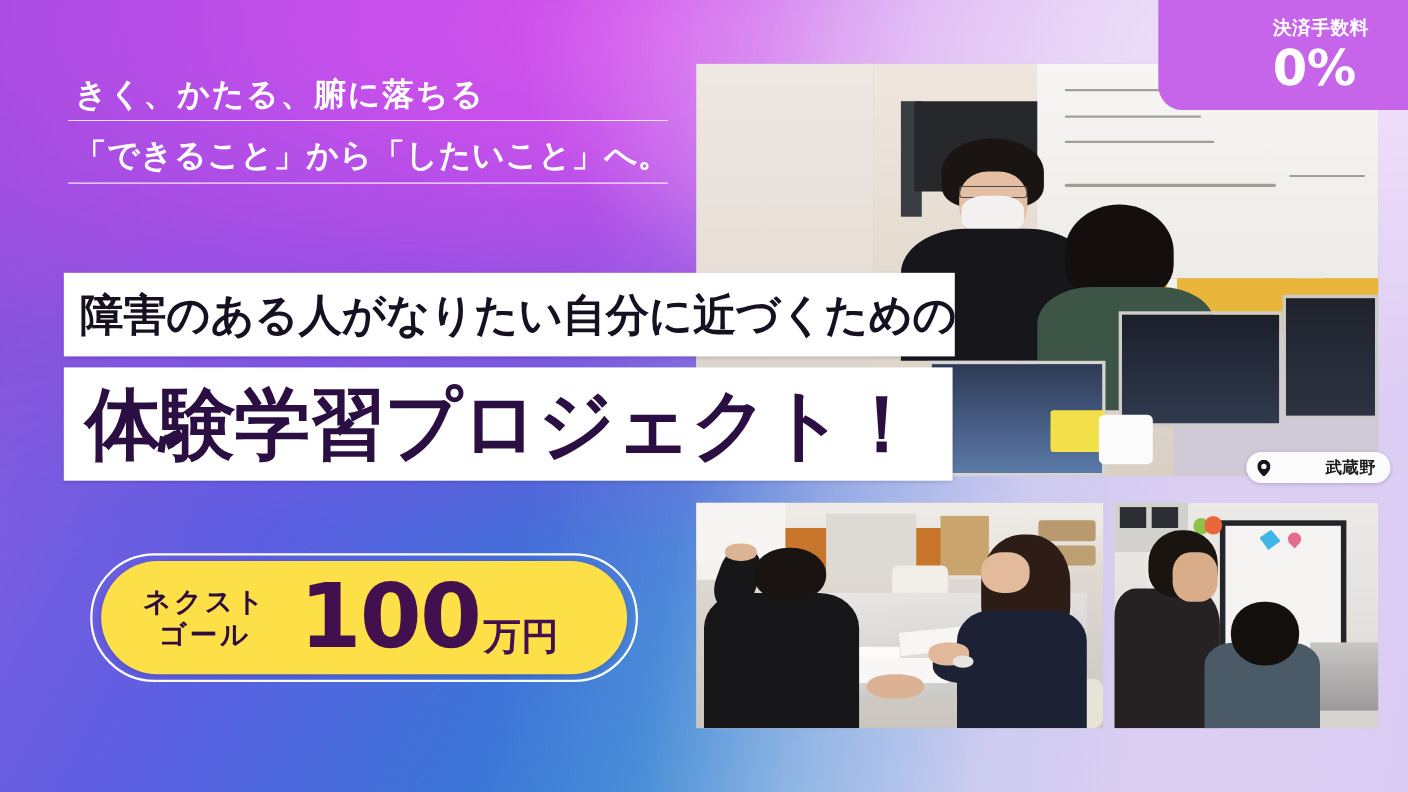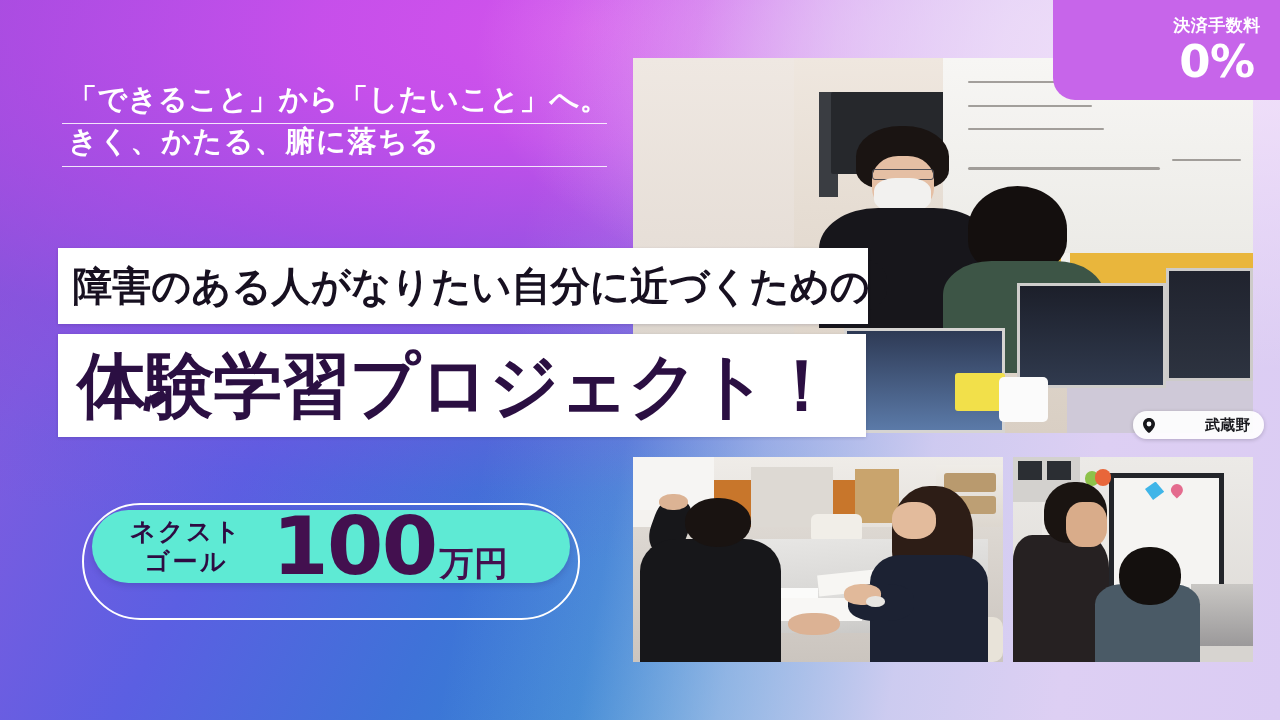--- a/index.html
+++ b/index.html
@@ -80,22 +80,22 @@
 
   
   .goal-outer{
     position:absolute;left:82px;top:503px;
     width:498px;height:117px;
     border:2.5px solid #ffffff;border-radius:60px;
     box-sizing:border-box;
   }
   .goal-pill{
     position:absolute;left:92px;top:510px;
-    width:478px;height:73px;
-    background:#5eead4;border-radius:54px;
+    width:478px;height:103px;
+    background:#fde047;border-radius:54px;
     display:flex;align-items:center;
     box-shadow:0 2px 7px rgba(25,10,70,0.18);
   }
   .goal-label{
     font-family:"DejaVu Sans",sans-serif;
     font-weight:700;color:#2e0b42;
     font-size:25px;line-height:1.18;
     letter-spacing:0.1em;
     margin-left:38px;white-space:nowrap;
     text-align:center;
@@ -287,21 +287,21 @@
   }
   .yb-logo .g-acc{
     position:absolute;left:30px;top:13px;width:11px;height:5px;
     background:#2bb7d4;border-radius:2px;
   }
   .yb-sub{
     font-family:"DejaVu Sans",sans-serif;
     font-weight:400;font-size:5.4px;color:#2a2a2e;
     letter-spacing:0.36em;margin-top:4px;
   }
-  .yb-right{position:absolute;left:104px;top:36px;width:120px;text-align:center;}
+  .yb-right{position:absolute;left:104px;top:36px;width:120px;}
   .yb-fee{
     font-family:"DejaVu Sans",sans-serif;
     font-weight:700;font-size:17px;color:#ffffff;letter-spacing:0.03em;
     white-space:nowrap;
   }
   .yb-pct{
     font-family:"DejaVu Sans",sans-serif;
     font-weight:700;font-size:45px;color:#ffffff;line-height:1;
     letter-spacing:-0.01em;margin-top:2px;
   }
@@ -409,22 +409,22 @@
   <div class="loc">
     <span class="pin">
       <svg viewBox="0 0 12 15" width="12" height="15" aria-hidden="true">
         <path d="M6 0C2.7 0 0 2.7 0 6c0 4.3 5.3 8.6 5.5 8.8.3.2.7.2 1 0C6.7 14.6 12 10.3 12 6 12 2.7 9.3 0 6 0zm0 8.4A2.4 2.4 0 1 1 6 3.6a2.4 2.4 0 0 1 0 4.8z" fill="#17171b"></path>
       </svg>
     </span>
     <span class="lname">武蔵野</span>
   </div>
 
   <div class="kicker">
+    <div class="kline k1">きく、かたる、腑に落ちる</div>
     <div class="kline k2">「できること」から「したいこと」へ。</div>
-    <div class="kline k1">きく、かたる、腑に落ちる</div>
   </div>
 
   <div class="titlebar tb2">
     <div class="txt">体験学習プロジェクト！</div>
   </div>
   <div class="titlebar tb1">
     <div class="txt">障害のある人がなりたい自分に近づくための</div>
   </div>
 
   <div class="goal-outer"></div>

